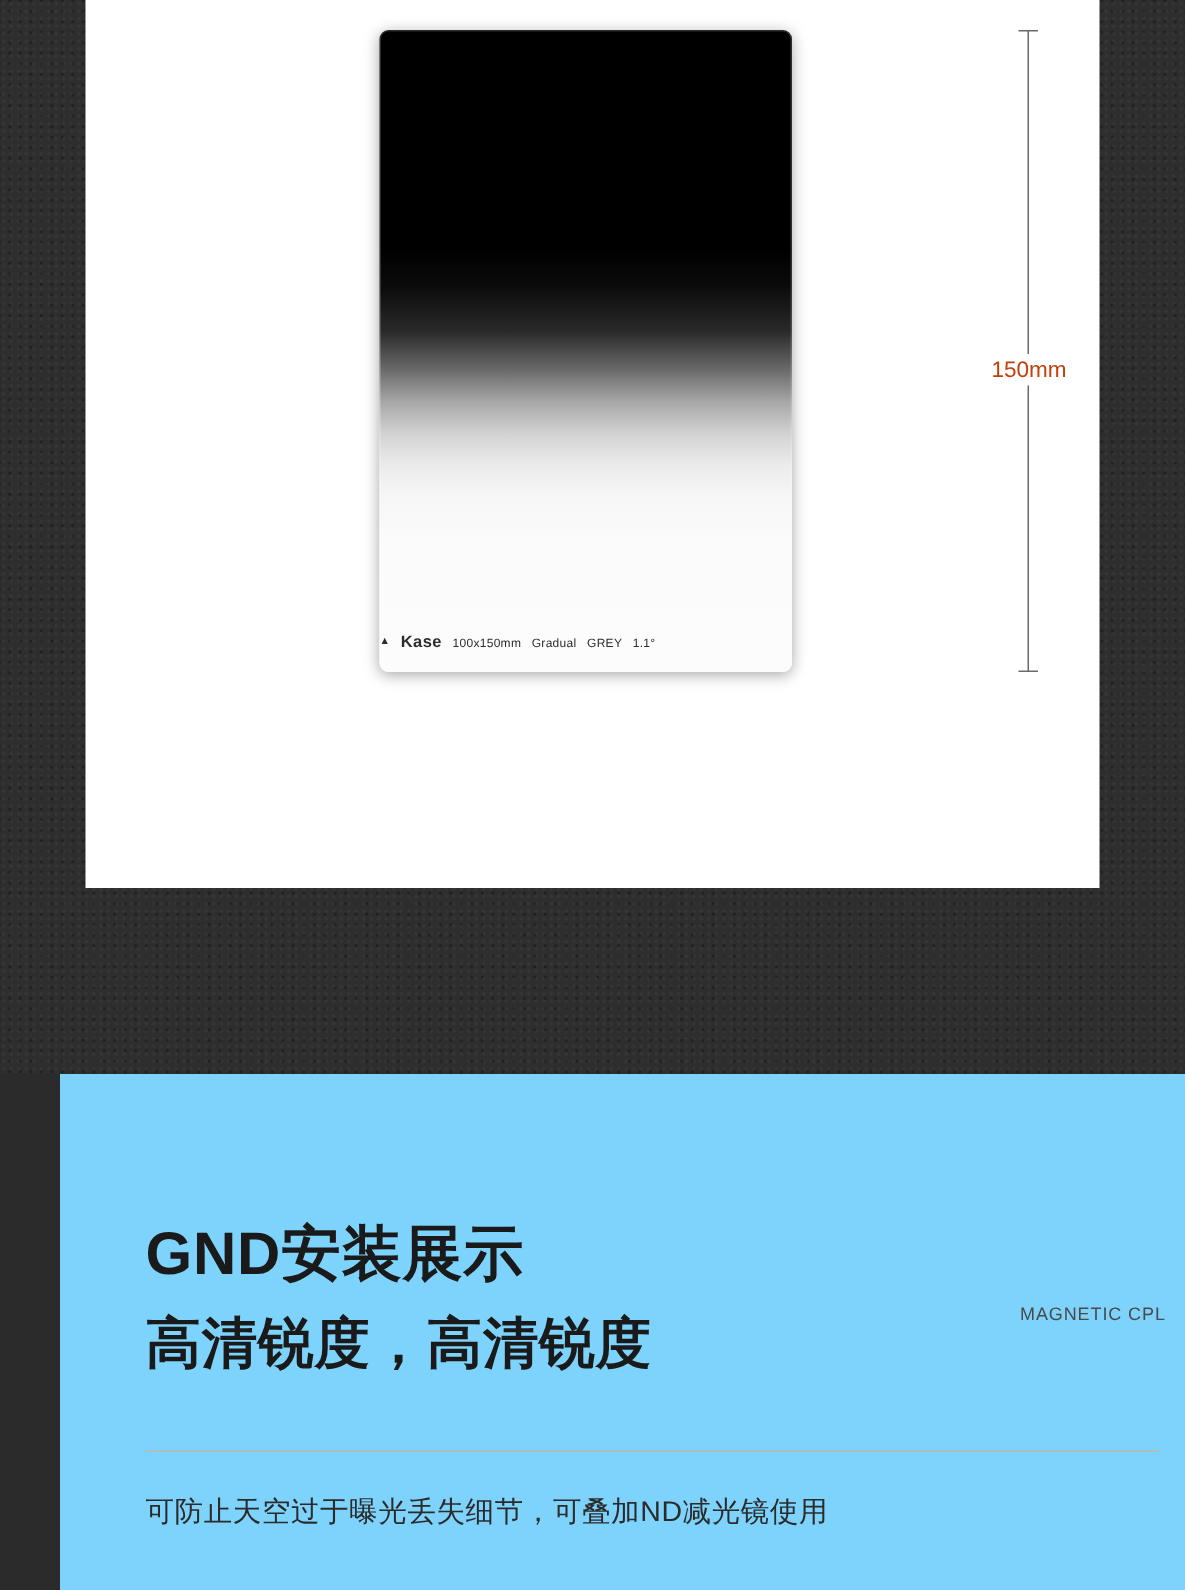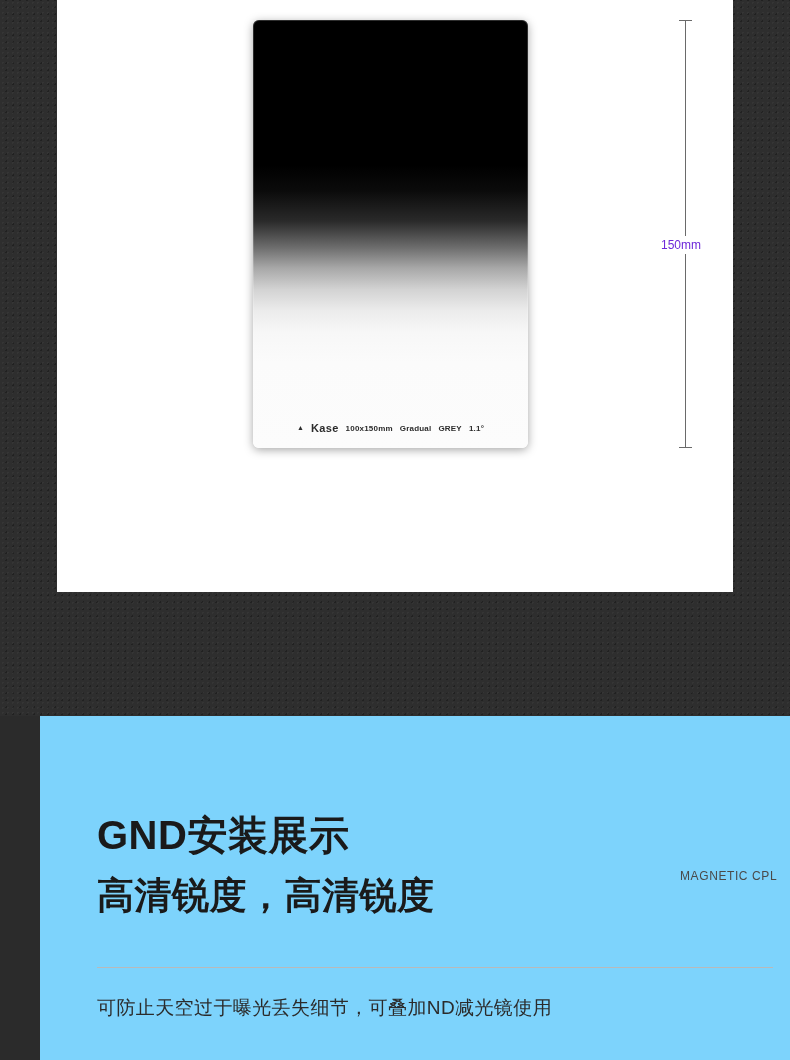--- a/index.html
+++ b/index.html
@@ -72,39 +72,38 @@
     box-shadow: inset 0 0 0 1px rgba(255,255,255,0.18);
     pointer-events: none;
   }
   .filter-label {
     position: absolute;
     left: 0;
     right: 0;
     bottom: 14px;
     display: flex;
     align-items: center;
-    justify-content: center;
     gap: 7px;
     color: #2c2c2c;
     font-size: 8px;
     letter-spacing: 0.2px;
     white-space: nowrap;
   }
   .filter-label .tri {
     font-size: 7px;
     line-height: 1;
     position: relative;
     top: -1px;
   }
   .filter-label .brand {
     font-size: 11px;
     font-weight: bold;
     letter-spacing: 0.3px;
   }
-  .filter-label .spec { font-size: 8px; font-weight: bold; }
+  .filter-label .spec { font-size: 8px; }
 
   
   .dim {
     position: absolute;
     left: 628px;
     top: 20px;
     height: 428px;
     width: 1px;
     background: #6a6a6a;
   }
@@ -115,22 +114,22 @@
     width: 13px;
     height: 1px;
     background: #6a6a6a;
   }
   .dim::before { top: 0; }
   .dim::after  { bottom: 0; }
   .dim-label {
     position: absolute;
     left: 601px;
     top: 236px;
-    font-size: 12px;
-    color: #6d28d9;
+    font-size: 15px;
+    color: #c2410c;
     background: #ffffff;
     padding: 2px 3px;
     white-space: nowrap;
   }
 
   .note {
     position: absolute;
     left: 94px;
     top: 516px;
     font-size: 15px;

